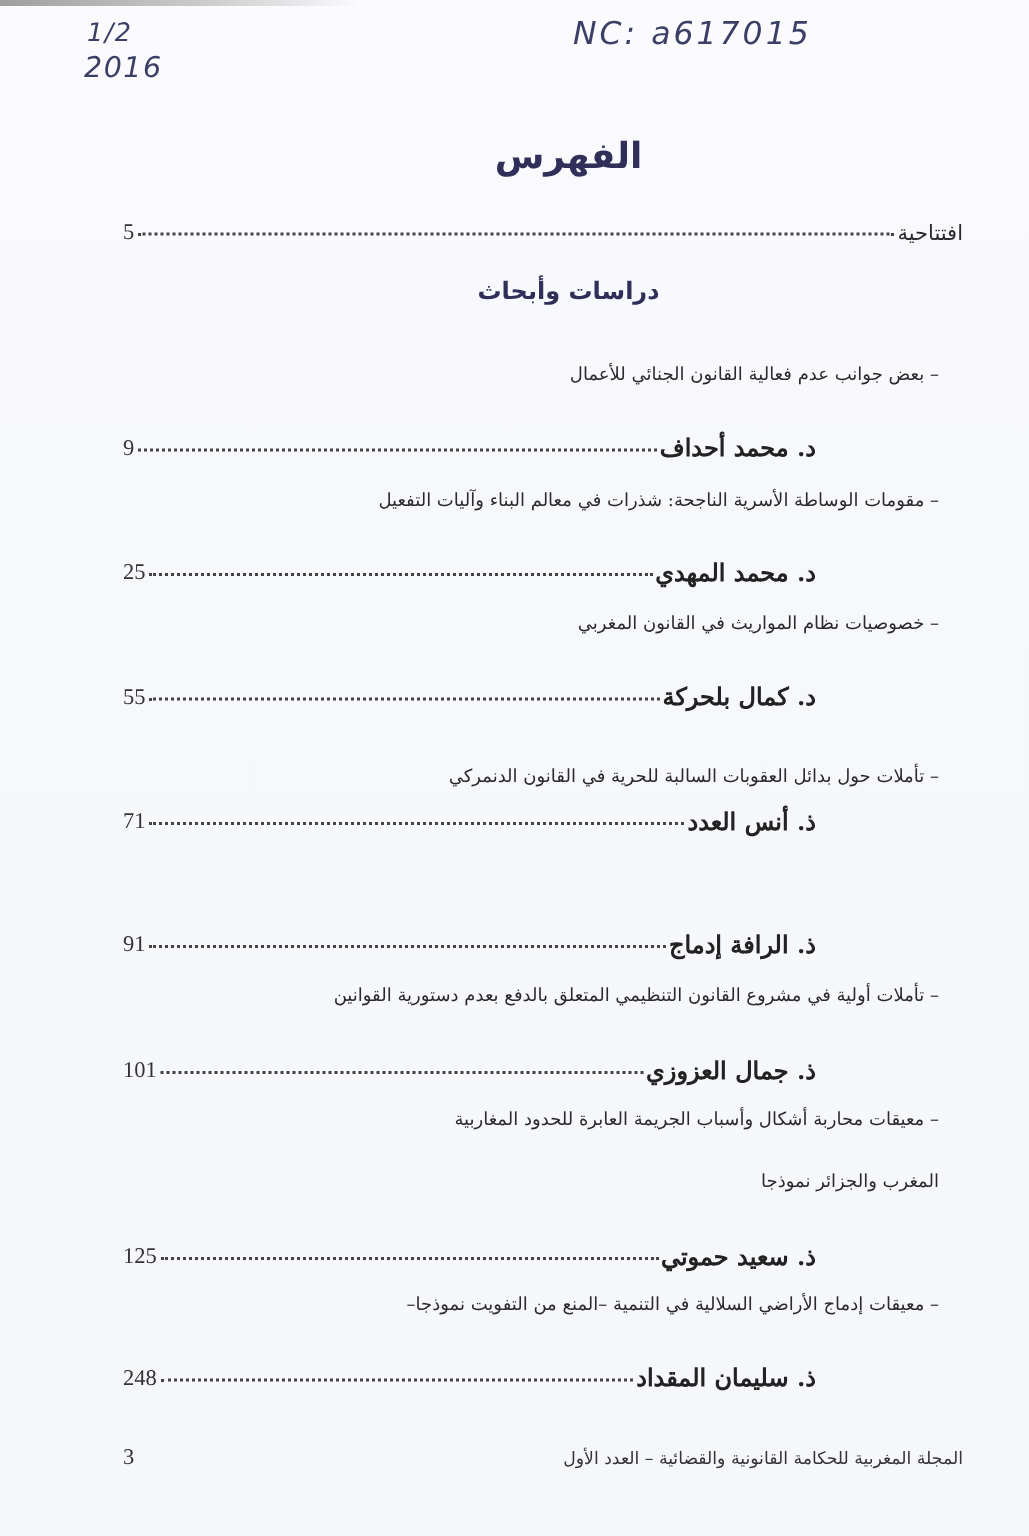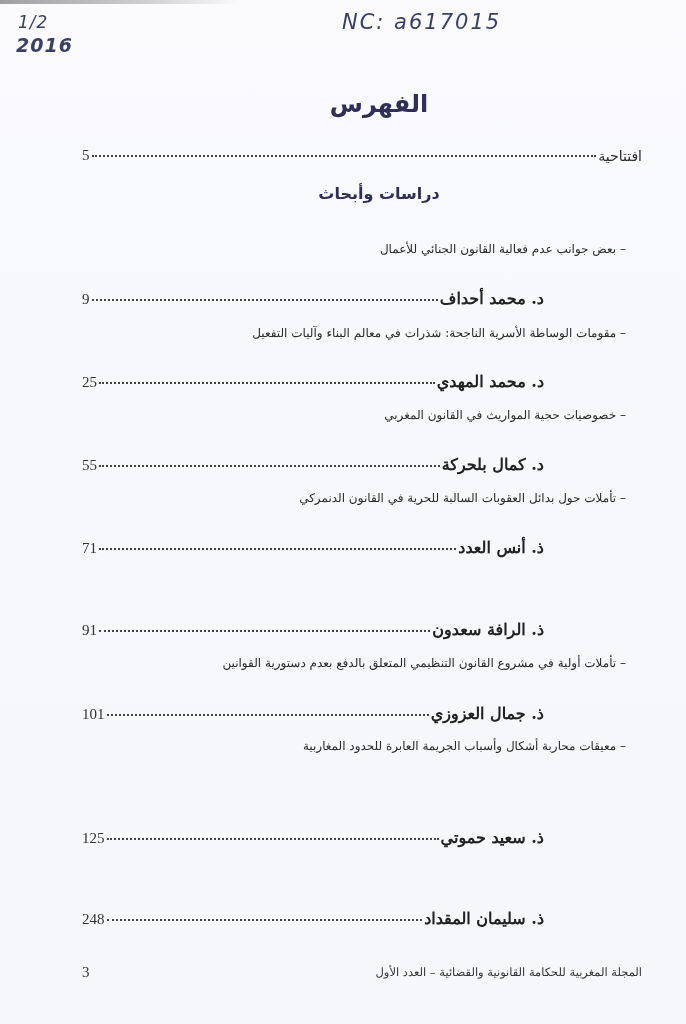--- a/index.html
+++ b/index.html
@@ -19,23 +19,24 @@
       background: linear-gradient(90deg, #777 0%, #bbb 60%, rgba(200,200,200,0) 100%);
       opacity: .7;
     }
     .hand {
       position: absolute;
       font-family: "DejaVu Sans", sans-serif;
       font-style: italic;
       color: #3a3f66;
       font-weight: 300;
       letter-spacing: 1px;
+      margin-left: 40px;
     }
     .hand.num { left: 18px; top: 12px; font-size: 17px; line-height: 20px; }
-    .hand.year { left: 16px; top: 34px; font-size: 19px; font-weight: bold; }
+    .hand.year { left: 16px; top: 34px; font-size: 19px; }
     .hand.nc { left: 342px; top: 10px; font-size: 21px; letter-spacing: 2px; text-align: center; }
 
     .title {
       position: absolute; left: 0; width: 686px; text-align: center;
       font-family: "DejaVu Sans", sans-serif; font-weight: bold;
       color: #2f2f5a;
       margin-left: 36px;
     }
     .title.main { top: 90px; font-size: 24px; }
     .title.section { top: 184px; font-size: 16px; }
@@ -100,54 +101,56 @@
     <span class="page-num">9</span>
   </div>
 
   <div class="line" style="top:326px;">– مقومات الوساطة الأسرية الناجحة: شذرات في معالم البناء وآليات التفعيل</div>
   <div class="row author" style="top:365px;">
     <span class="label">د. محمد المهدي</span>
     <span class="leader"></span>
     <span class="page-num">25</span>
   </div>
 
-  <div class="line" style="top:408px;">– خصوصيات حجية المواريث في القانون المغربي</div>
+  <div class="line" style="top:408px;">– خصوصيات نظام المواريث في القانون المغربي</div>
   <div class="row author" style="top:448px;">
     <span class="label">د. كمال بلحركة</span>
     <span class="leader"></span>
     <span class="page-num">55</span>
   </div>
 
-  <div class="line" style="top:491px;">– تأملات حول بدائل العقوبات السالبة للحرية في القانون الدنمركي</div>
+  <div class="line" style="top:510px;">– تأملات حول بدائل العقوبات السالبة للحرية في القانون الدنمركي</div>
   <div class="row author" style="top:531px;">
     <span class="label">ذ. أنس العدد</span>
     <span class="leader"></span>
     <span class="page-num">71</span>
   </div>
 
   <div class="row author" style="top:613px;">
-    <span class="label">ذ. الرافة سعدون</span>
+    <span class="label">ذ. الرافة إدماج</span>
     <span class="leader"></span>
     <span class="page-num">91</span>
   </div>
 
   <div class="line" style="top:656px;">– تأملات أولية في مشروع القانون التنظيمي المتعلق بالدفع بعدم دستورية القوانين</div>
   <div class="row author" style="top:697px;">
     <span class="label">ذ. جمال العزوزي</span>
     <span class="leader"></span>
     <span class="page-num">101</span>
   </div>
 
   <div class="line" style="top:739px;">– معيقات محاربة أشكال وأسباب الجريمة العابرة للحدود المغاربية</div>
+  <div class="line" style="top:780px;">المغرب والجزائر نموذجا</div>
   <div class="row author" style="top:821px;">
     <span class="label">ذ. سعيد حموتي</span>
     <span class="leader"></span>
     <span class="page-num">125</span>
   </div>
 
+  <div class="line" style="top:862px;">– معيقات إدماج الأراضي السلالية في التنمية –المنع من التفويت نموذجا–</div>
   <div class="row author" style="top:902px;">
     <span class="label">ذ. سليمان المقداد</span>
     <span class="leader"></span>
     <span class="page-num">248</span>
   </div>
 
   <div class="footer">
     <span class="folio">3</span>
     <span class="journal">المجلة المغربية للحكامة القانونية والقضائية – العدد الأول</span>
   </div>

